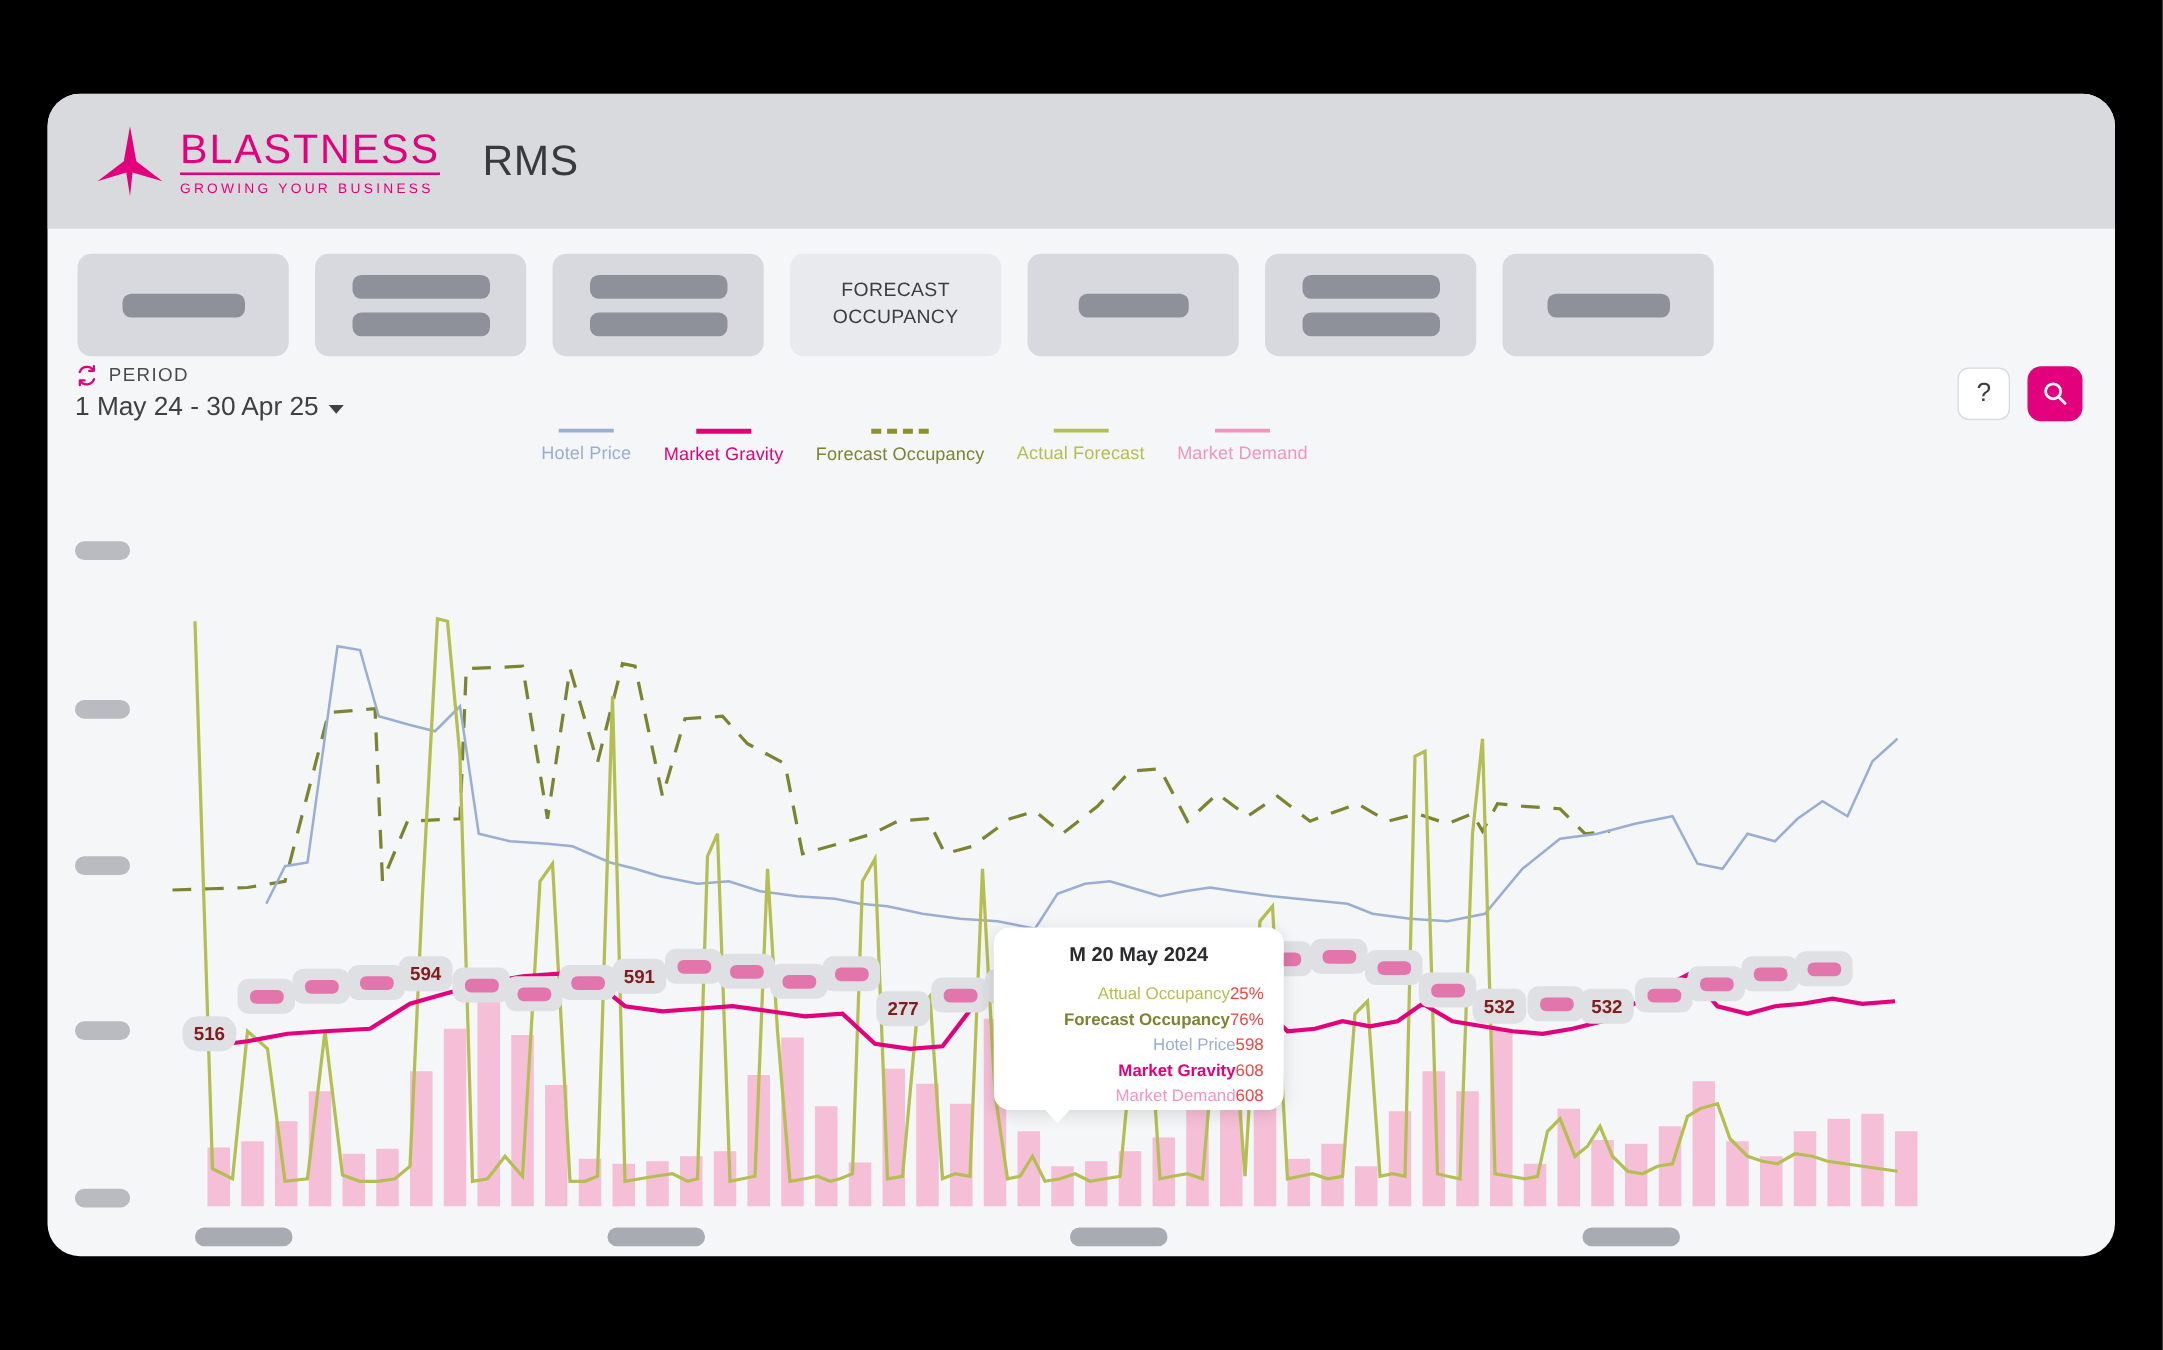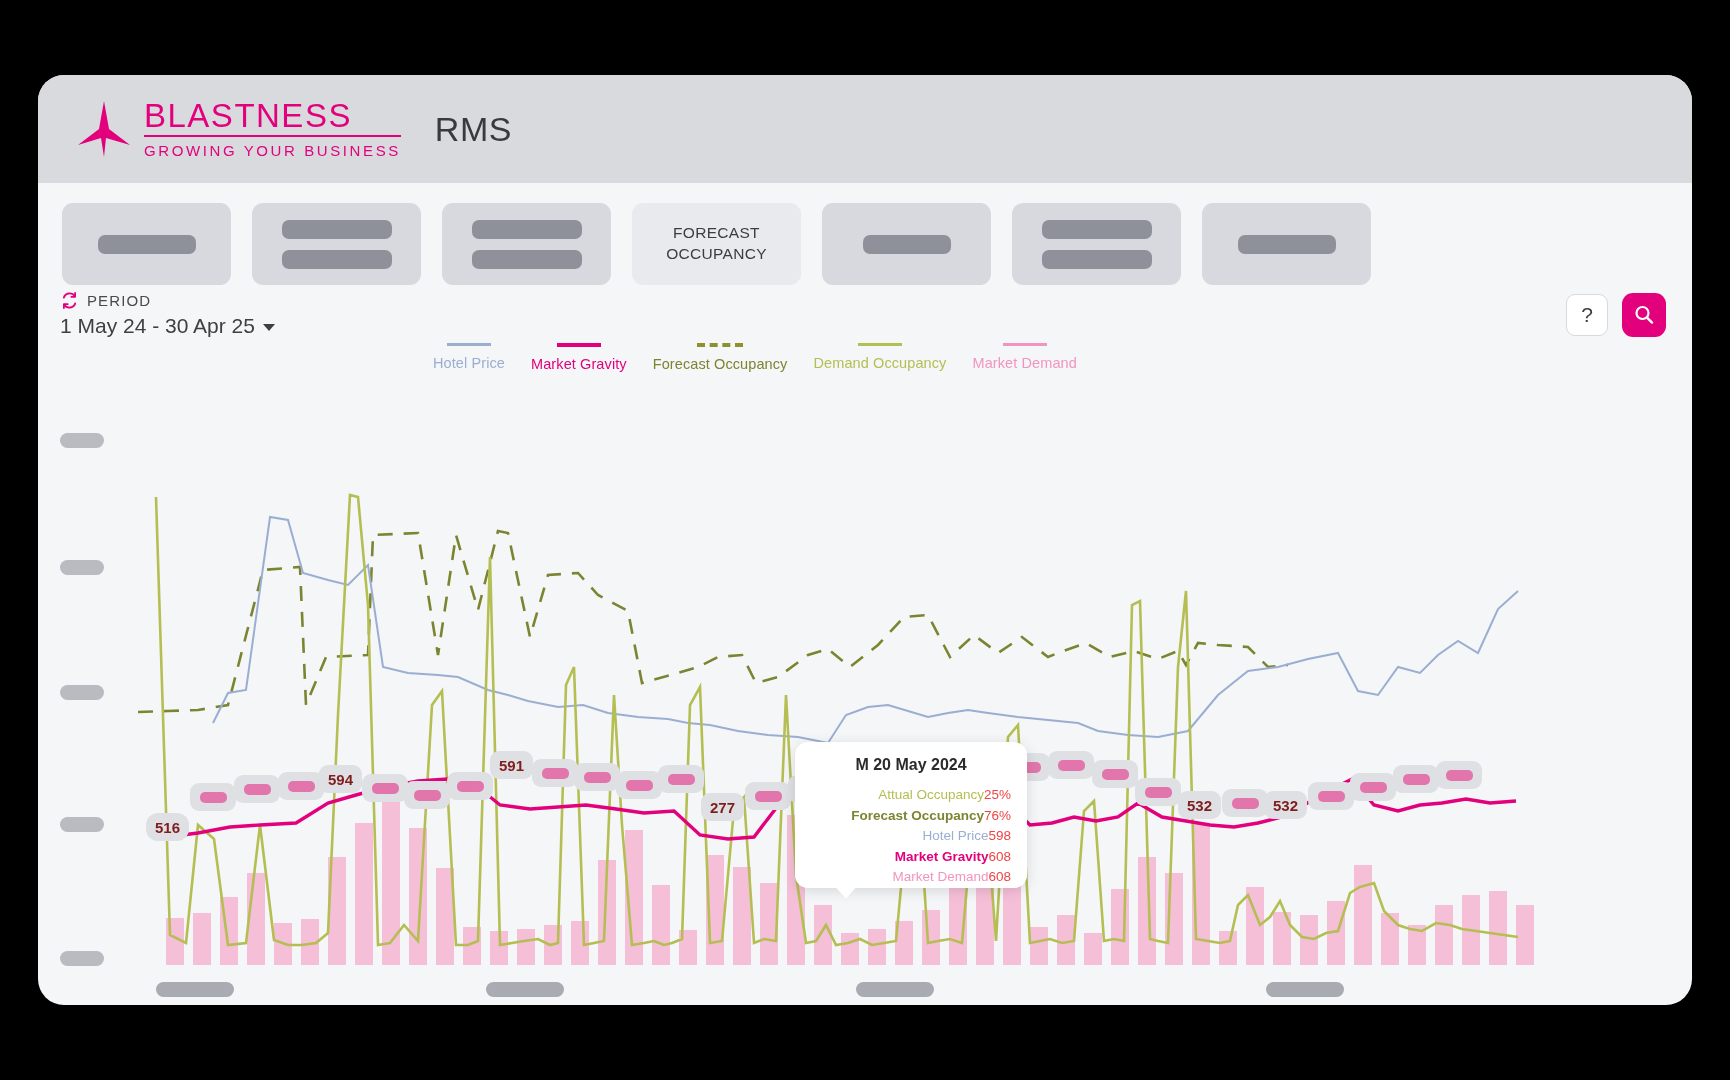--- a/index.html
+++ b/index.html
@@ -35,22 +35,22 @@
   .logo-wrap { display: flex; align-items: center; }
   .logo-mark { width: 56px; height: 60px; margin-right: 12px; flex: none; }
   .logo-text { display: flex; flex-direction: column; justify-content: center; }
   .brand {
     font-size: 33px; letter-spacing: 1.5px;
     color: #e3007d; line-height: 1;
     border-bottom: 2px solid #e3007d;
     padding-bottom: 3px;
   }
   .tagline {
-    font-size: 15px; letter-spacing: 2.6px;
-    color: #e3007d; margin-top: 5px; text-align: right;
+    font-size: 11px; letter-spacing: 2.6px;
+    color: #e3007d; margin-top: 5px; text-align: left;
   }
   .app-title {
     font-size: 34px; color: #3a3a3c;
     margin-left: 34px; letter-spacing: .5px;
   }
   
   .tabstrip {
     position: absolute; left: 24px; top: 128px;
     display: flex; gap: 21px;
   }
@@ -270,21 +270,21 @@
       <div class="legend-item">
         <div class="legend-swatch" style="background:#e3007d;height:4px"></div>
         <div class="legend-text" style="color:#e3007d">Market Gravity</div>
       </div>
       <div class="legend-item">
         <div class="legend-swatch dashed"></div>
         <div class="legend-text" style="color:#7d8431">Forecast Occupancy</div>
       </div>
       <div class="legend-item">
         <div class="legend-swatch" style="background:#b5be52"></div>
-        <div class="legend-text" style="color:#b5be52">Demand Occupancy</div>
+        <div class="legend-text" style="color:#b5be52">Actual Forecast</div>
       </div>
       <div class="legend-item">
         <div class="legend-swatch" style="background:#f294c0"></div>
         <div class="legend-text" style="color:#f294c0">Market Demand</div>
       </div>
     </div>
 
     <div class="chart-area">
 
       <div class="y-axis-redact" style="top:28px"></div>
@@ -377,21 +377,21 @@
           <div class="badge" style="left: 281px; top: 360px;">594</div>
           <div class="badge redacted" style="left: 324px; top: 369px; width: 46px;">
             <div class="pill"></div>
           </div>
           <div class="badge redacted" style="left: 366px; top: 376px; width: 46px;">
             <div class="pill"></div>
           </div>
           <div class="badge redacted" style="left: 409px; top: 367px; width: 46px;">
             <div class="pill"></div>
           </div>
-          <div class="badge" style="left: 452px; top: 346px;">591</div>
+          <div class="badge" style="left: 452px; top: 362px;">591</div>
           <div class="badge redacted" style="left: 494px; top: 354px; width: 46px;">
             <div class="pill"></div>
           </div>
           <div class="badge redacted" style="left: 536px; top: 358px; width: 46px;">
             <div class="pill"></div>
           </div>
           <div class="badge redacted" style="left: 578px; top: 366px; width: 46px;">
             <div class="pill"></div>
           </div>
           <div class="badge redacted" style="left: 620px; top: 360px; width: 46px;">

